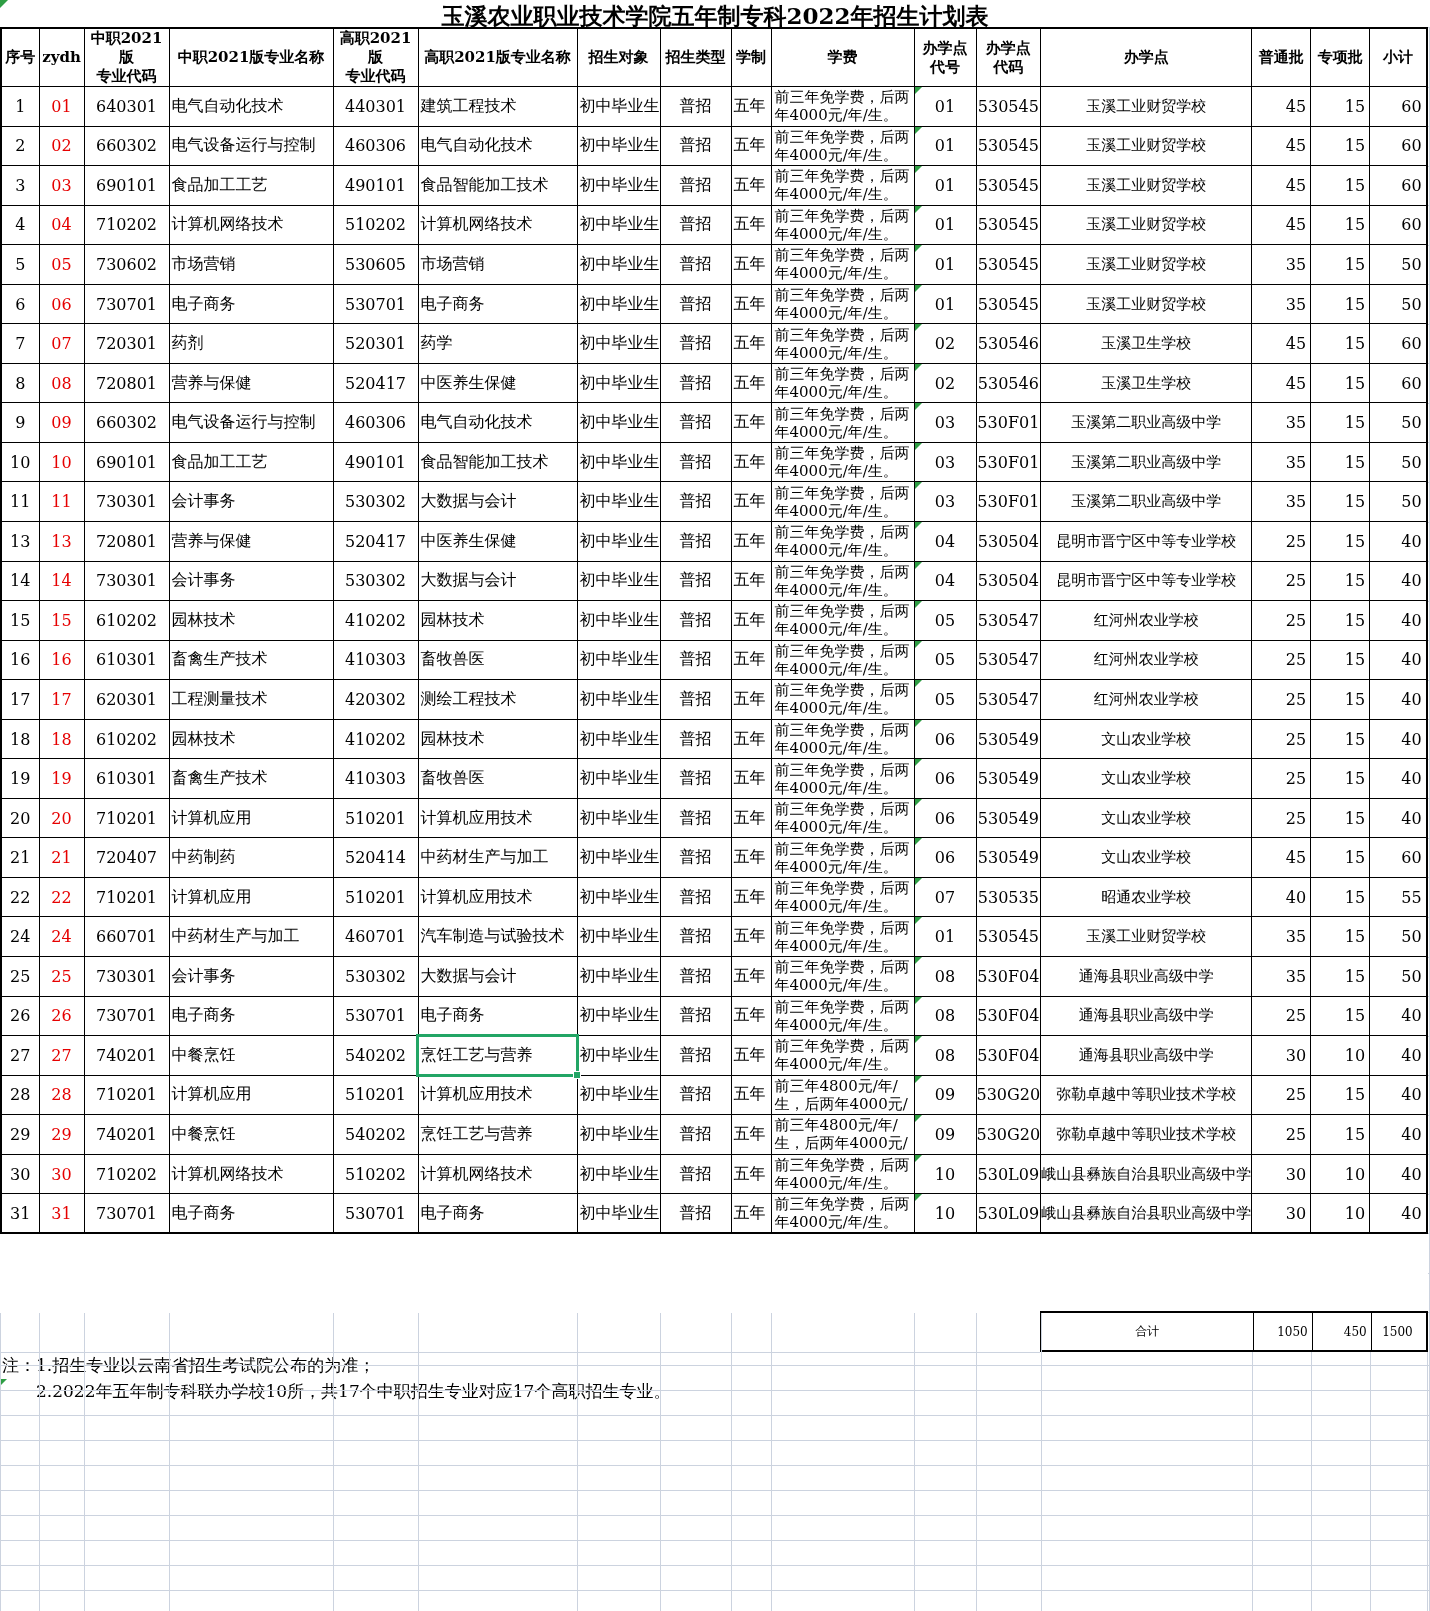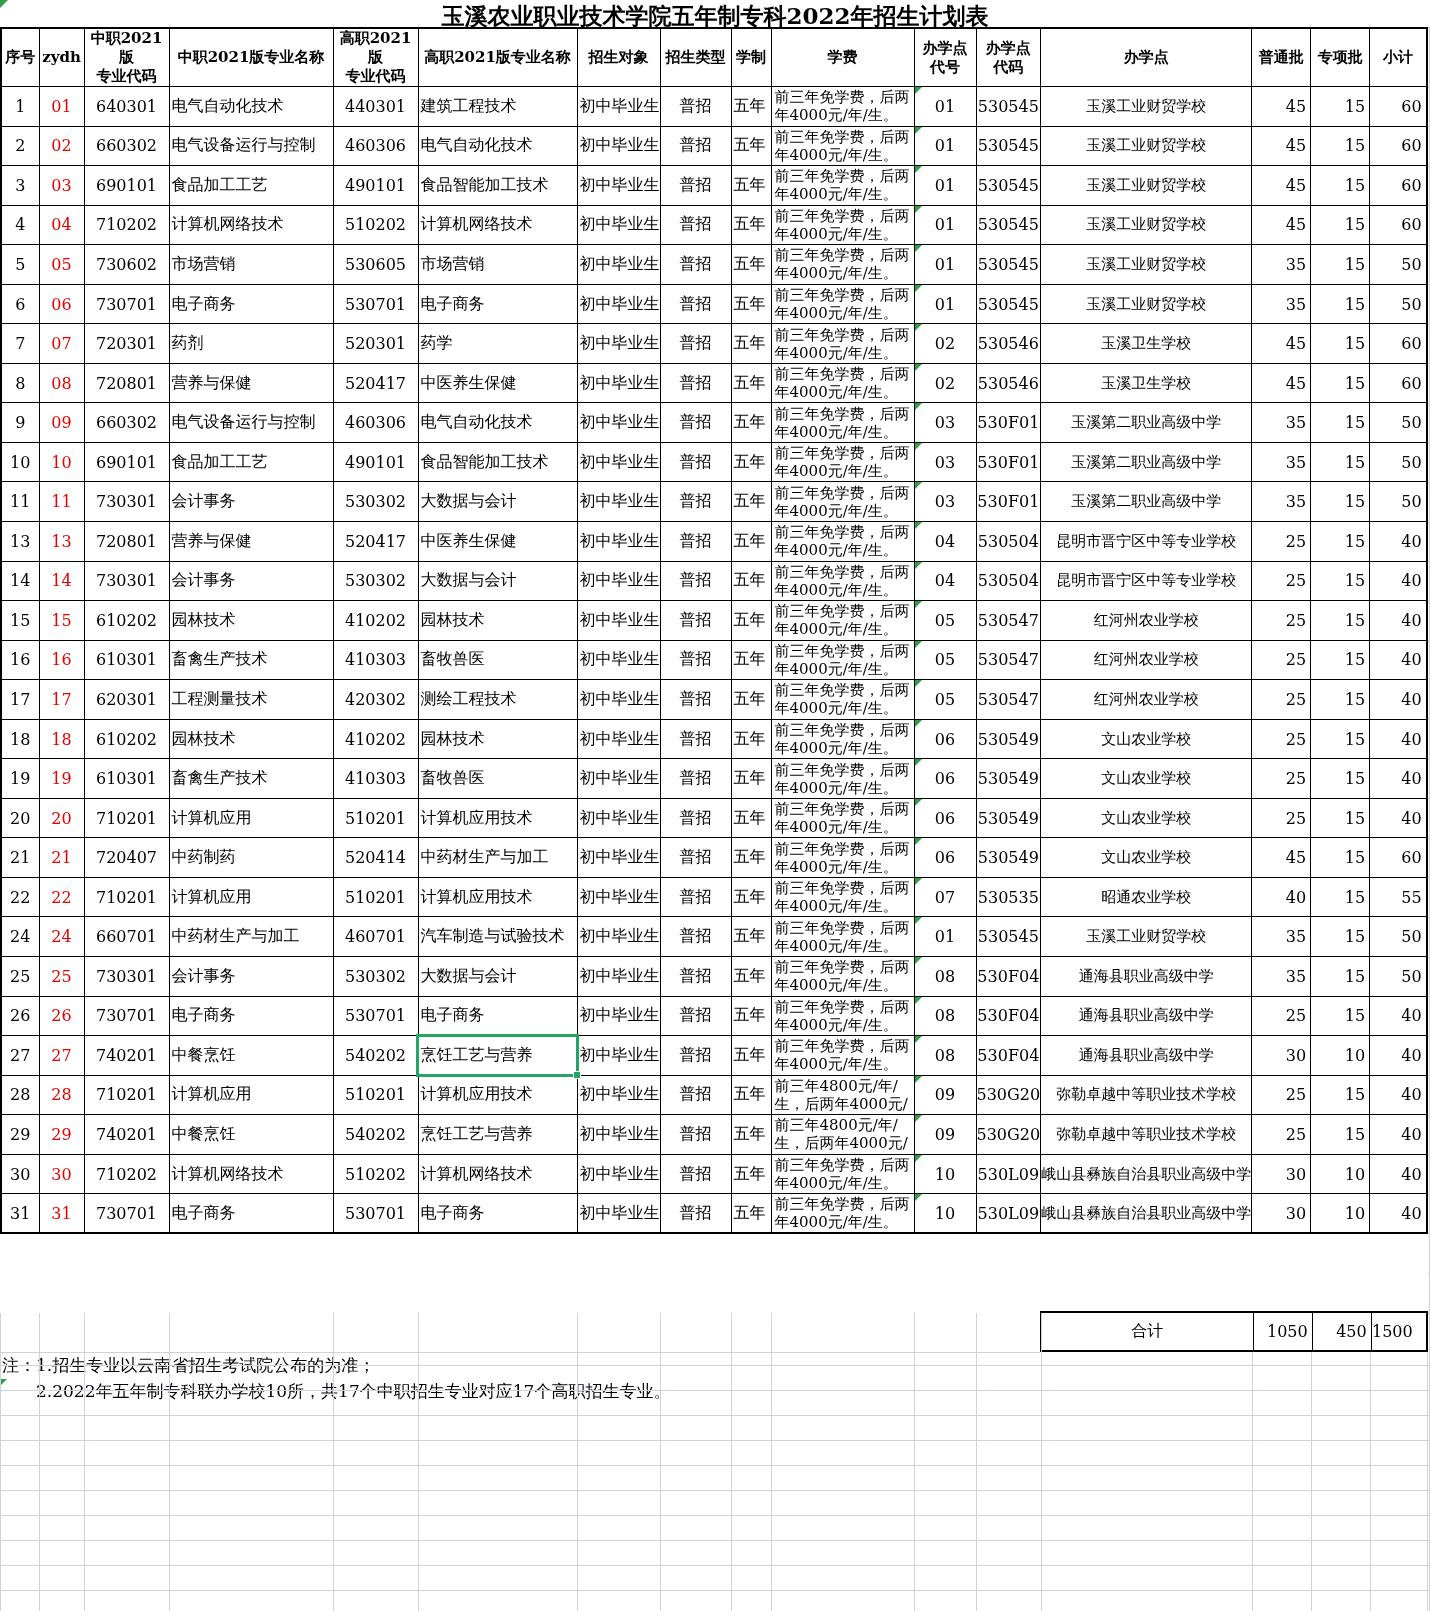--- a/index.html
+++ b/index.html
@@ -66,21 +66,21 @@
     display:flex;
     border:2px solid #000;
     box-sizing:border-box;
     background:#fff;
   }
   .totals .cell{
     box-sizing:border-box;
     border-left:1px solid #000;
     height:100%;
     display:flex;align-items:center;
-    font-size:16px;
+    font-size:12px;
   }
   .totals .cell:first-child{border-left:none;}
   .t-label{justify-content:center;}
   .t-num{justify-content:flex-end;padding-right:4px;text-align:center;}
   .note{
     position:absolute;font-size:17px;white-space:nowrap;
   }
   .gridline{position:absolute;background:var(--grid);}
   #selOutline{
     position:absolute;

